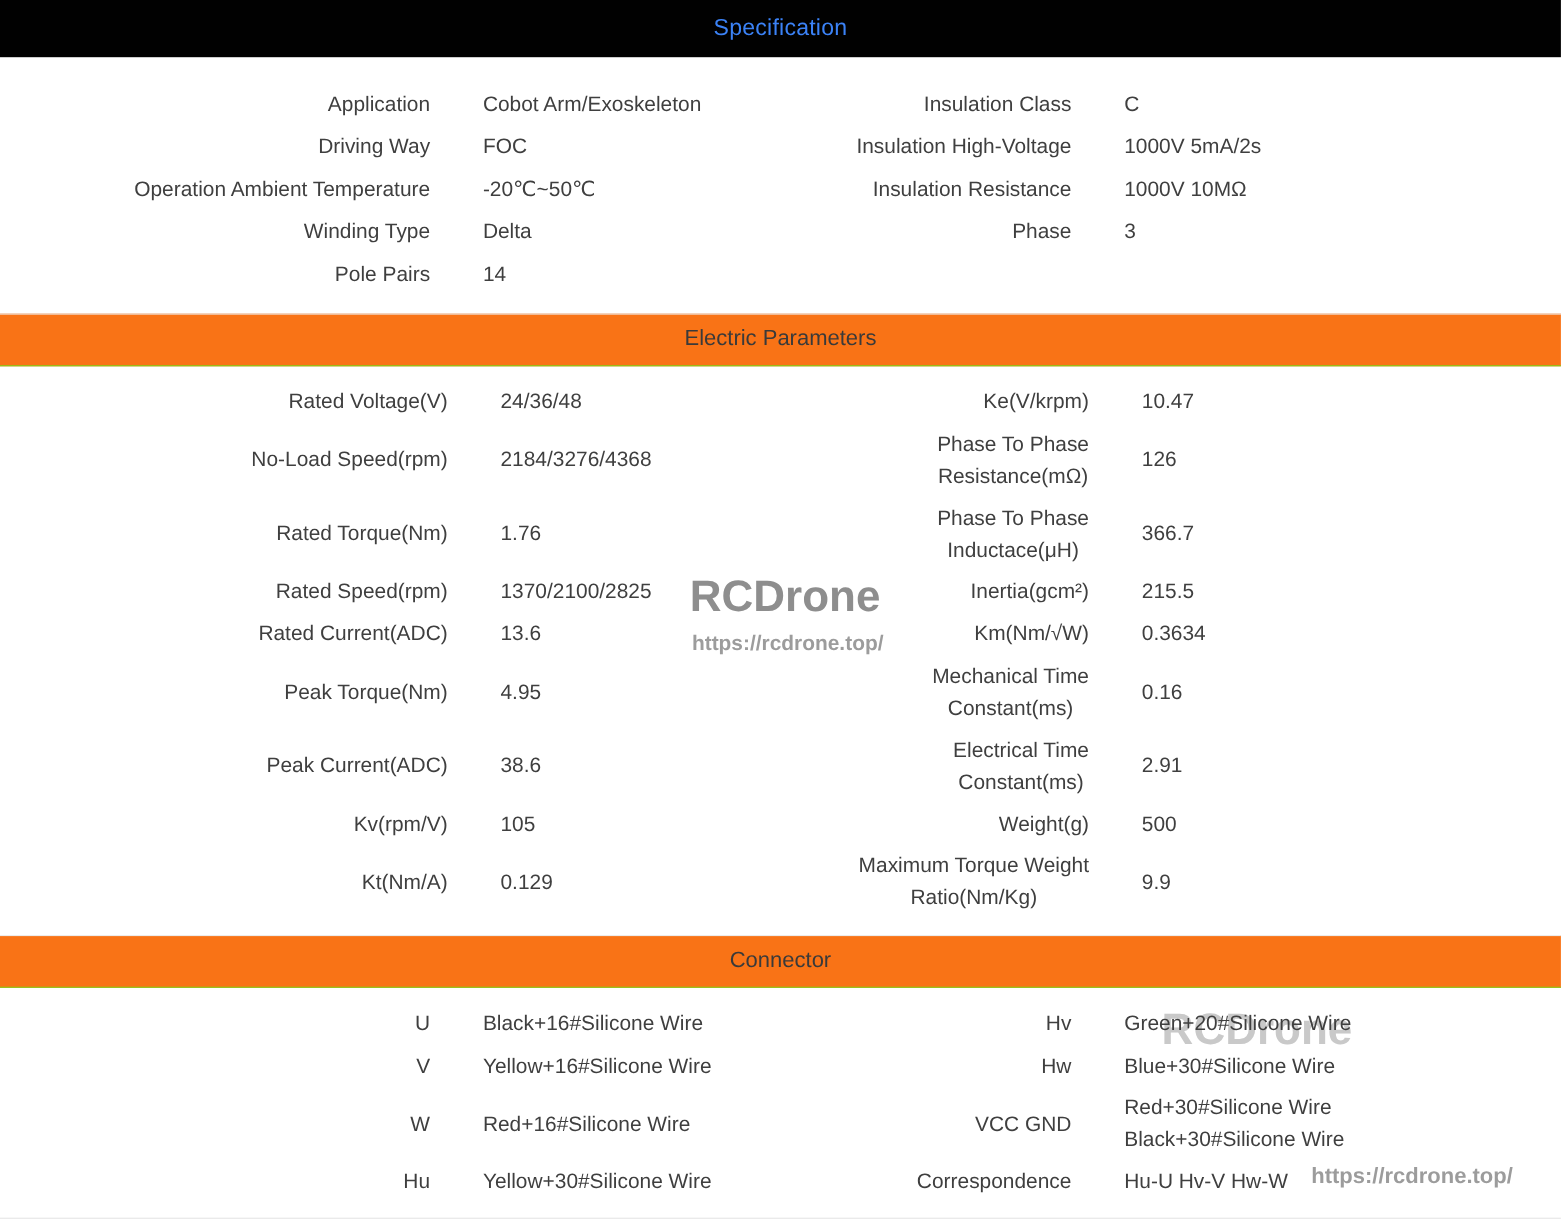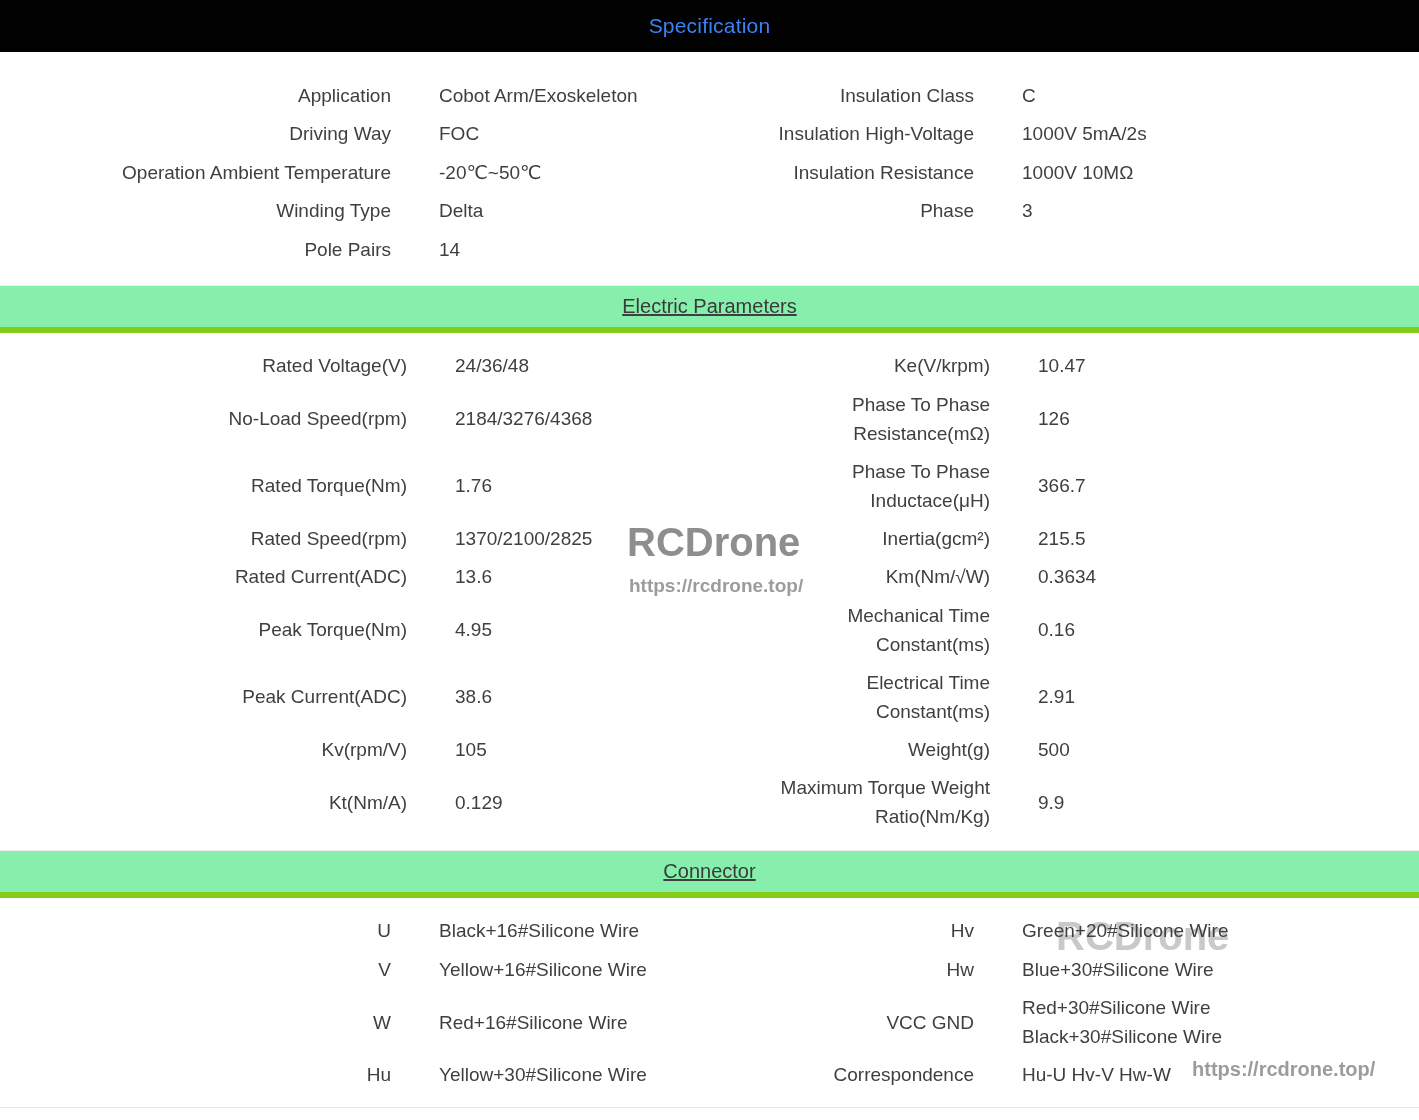--- a/index.html
+++ b/index.html
@@ -24,24 +24,24 @@
   }
   .title-bar .title {
     color: #3b82f6;
     font-size: 21px;
     letter-spacing: 0.2px;
   }
   
   .section-bar {
     position: relative; z-index: 1;
     height: 48px;
-    background: #86efac;
+    background: #f97316;
     border-top: 1px solid #ececec;
-    border-bottom: 6px solid #84cc16;
-    display: flex; align-items: center; justify-content: center; text-decoration: underline;
+    border-bottom: 1px solid #84cc16;
+    display: flex; align-items: center; justify-content: center;
   }
   .section-bar .section-title {
     font-size: 20px;
     color: #3a3a3a;
   }
   
   .rows {
     position: relative; z-index: 1;
   }
   .rows.general  { padding: 24px 0 16px; }
@@ -54,21 +54,21 @@
   .r38 { min-height: 38.5px; }
   .r67 { min-height: 67px; }
   .cell {
     display: flex; align-items: center;
     font-size: 19px;
     line-height: 29px;
     color: #3f3f3f;
   }
   .lbl {
     justify-content: flex-end;
-    text-align: right;
+    text-align: center;
     white-space: pre-line;
   }
   .val {
     justify-content: flex-start;
     text-align: left;
     padding-left: 48px;
     white-space: pre-line;
   }
   .val.nowrap { white-space: nowrap; }
   

